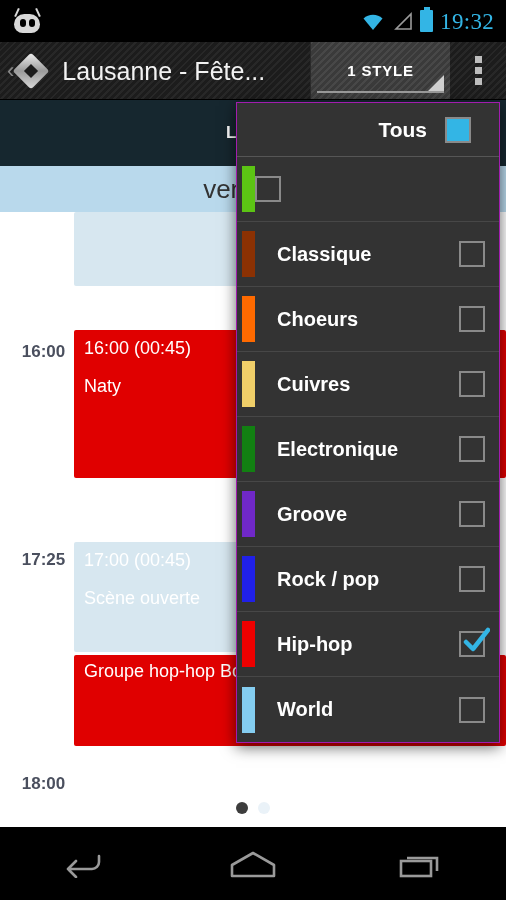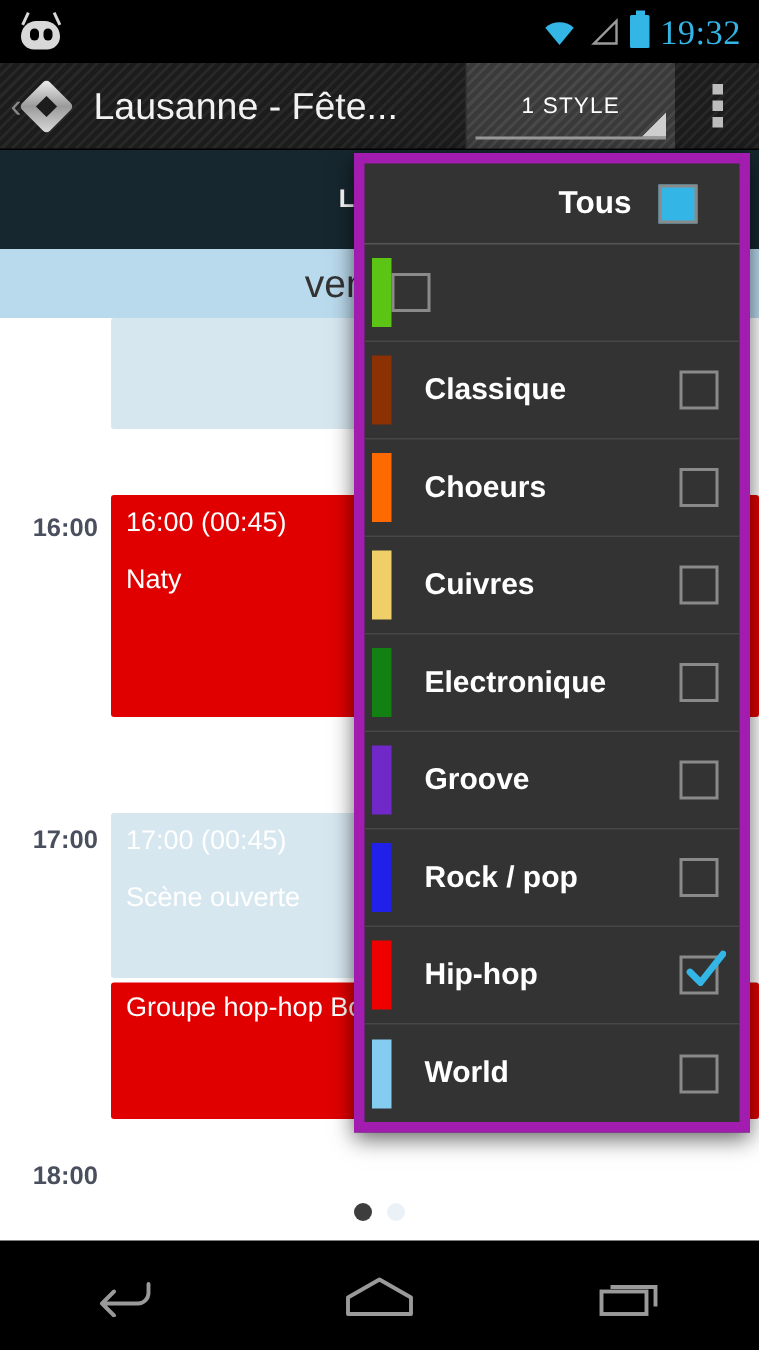--- a/index.html
+++ b/index.html
@@ -72,21 +72,21 @@
   .ab-spinner {
     margin-left: auto; width: 140px; position: relative;
     background:
       repeating-linear-gradient(135deg,
         rgba(255,255,255,0.07) 0px, rgba(255,255,255,0.07) 2px,
         rgba(0,0,0,0) 2px, rgba(0,0,0,0) 5px),
       #3a3a3a;
     display: flex; align-items: center; justify-content: center;
     border-left: 1px solid #2a2a2a;
   }
-  .ab-spinner .label { color: #fff; font-size: 15px; font-weight: normal; letter-spacing: 0.8px; }
+  .ab-spinner .label { color: #fff; font-size: 15px; font-weight: bold; letter-spacing: 0.8px; }
   .ab-spinner .underline {
     position: absolute; left: 6px; right: 6px; bottom: 6px; height: 2px; background: #9a9a9a;
   }
   .ab-spinner .caret {
     position: absolute; right: 6px; bottom: 8px;
     width: 0; height: 0; border-left: 16px solid transparent; border-bottom: 16px solid #cfcfcf;
   }
   .ab-overflow {
     width: 56px; display: flex; flex-direction: column; align-items: center;
     justify-content: center; gap: 4px;
@@ -133,21 +133,21 @@
   
   .navbar {
     position: absolute; left: 0; top: 827px; width: 506px; height: 73px;
     background: #000; display: flex; align-items: center; justify-content: space-around;
   }
   .navbar .nb { width: 60px; height: 40px; display: flex; align-items: center; justify-content: center; }
 
   
   .dropdown {
     position: absolute; left: 236px; top: 102px; width: 264px;
-    background: #333333; border: 7px solid #a21caf;
+    background: #333333; border: 1px solid #a21caf;
     box-shadow: 0 4px 14px rgba(0,0,0,0.6);
     z-index: 50;
   }
   .dd-header {
     height: 54px; display: flex; align-items: center; justify-content: flex-end;
     padding-right: 14px; border-bottom: 1px solid #565656;
   }
   .dd-header .t { color: #fff; font-size: 21px; font-weight: bold; margin-right: 18px; }
   .dd-row {
     height: 65px; display: flex; align-items: center;
@@ -216,21 +216,21 @@
 </div>
 
 <div class="tabbar">
   <div class="tab-label">LISTE</div>
 </div>
 
 <div class="agenda">
   <div class="day-header">vendredi</div>
 
   <div class="gutter-time" style="top:176px;">16:00</div>
-  <div class="gutter-time" style="top:384px;">17:00</div>
+  <div class="gutter-time" style="top:384px;">17:25</div>
   <div class="gutter-time" style="top:608px;">18:00</div>
 
   <div class="event" style="top:46px; height:74px; width:348px; background:#d7e7f0;"></div>
 
   <div class="event" style="top:164px; height:148px; width:432px; background:#e00000;">
     <div class="etime">16:00 (00:45)</div>
     <div class="etitle">Naty</div>
   </div>
 
   <div class="event" style="top:376px; height:110px; width:348px; background:#d7e7f0;">

